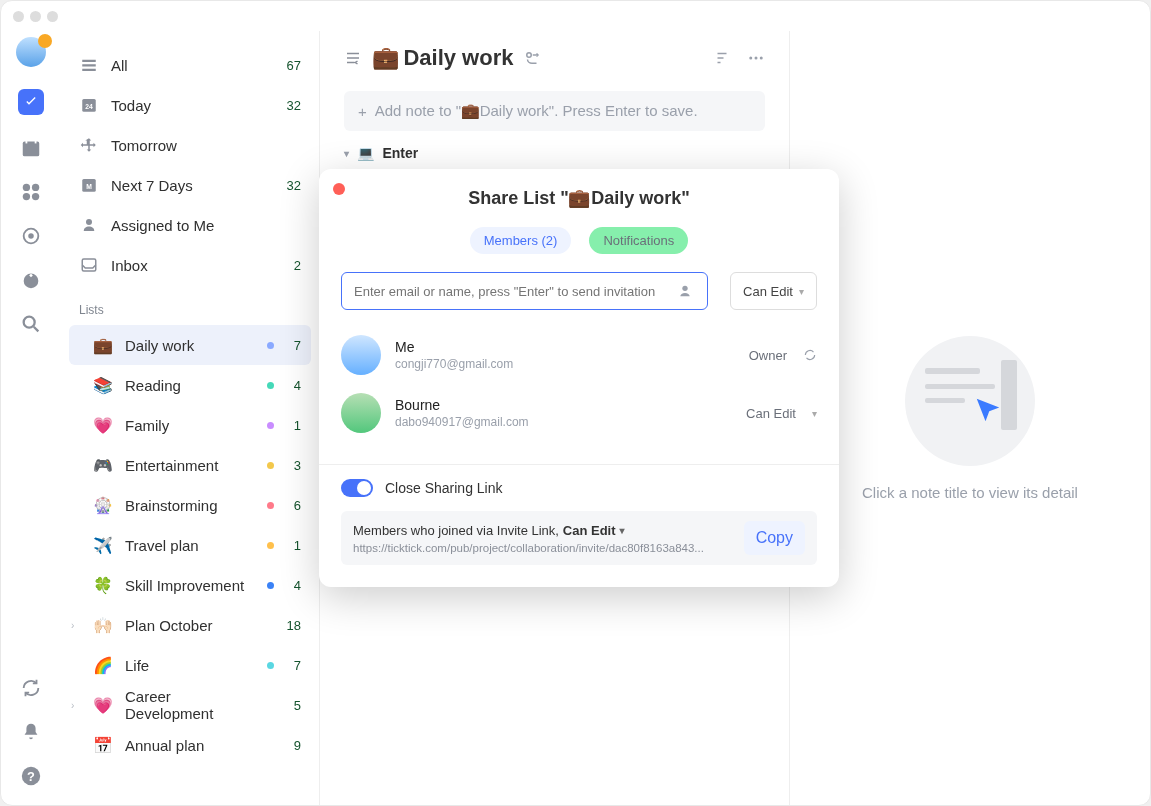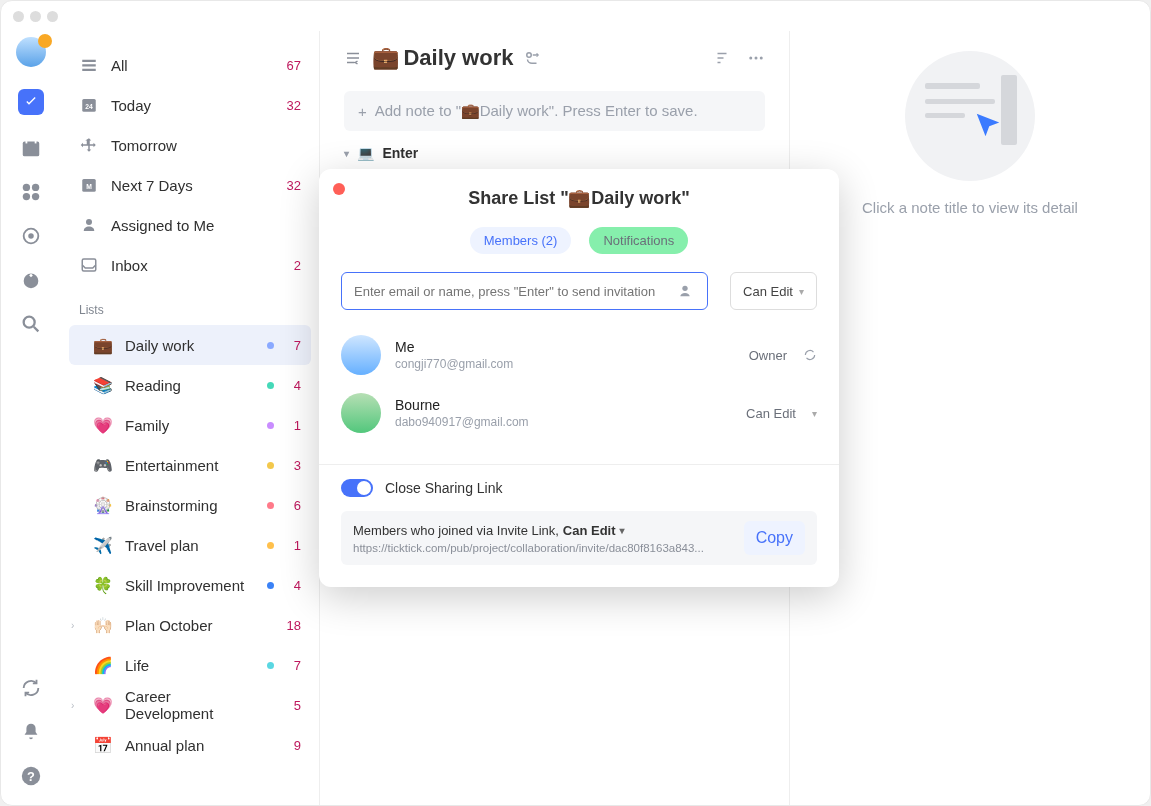--- a/index.html
+++ b/index.html
@@ -16,38 +16,38 @@
 .avatar-small::after { content: ""; position: absolute; top: -3px; right: -6px; width: 14px; height: 14px; background: #f9a825; border-radius: 50%; }
 .ib-active { background: #4772fa; width: 26px; height: 26px; border-radius: 6px; display: flex; align-items: center; justify-content: center; }
 .ib-active svg { width: 16px; height: 16px; }
 
 .sidebar { width: 258px; padding: 14px 8px 14px 8px; overflow-y: auto; }
 .smart-list, .lists { list-style: none; }
 .smart-item, .list-item { display: flex; align-items: center; height: 40px; padding: 0 10px; border-radius: 6px; cursor: pointer; gap: 12px; }
 .smart-item .icon, .list-item .emoji { width: 20px; display: flex; align-items: center; justify-content: center; color: #8a8f99; font-size: 16px; }
 .smart-item .icon svg { width: 18px; height: 18px; }
 .smart-item .label, .list-item .label { flex: 1; color: #303030; font-size: 15px; }
-.smart-item .count, .list-item .count { font-size: 13px; color: #be185d; }
+.smart-item .count, .list-item .count { font-size: 13px; color: #14532d; }
 .list-item .dot { width: 7px; height: 7px; border-radius: 50%; margin-left: 4px; margin-right: 8px; }
 .list-item.active { background: #edf1fb; }
 .lists-header { font-size: 12px; color: #7f858f; padding: 18px 10px 8px; }
 .list-item .chev { width: 10px; color: #b7bcc4; font-size: 10px; margin-left: -8px; }
 
 .content { flex: 1; border-left: 1px solid #eee; display: flex; min-width: 0; }
 .tasks-panel { width: 470px; border-right: 1px solid #eee; display: flex; flex-direction: column; }
 .tp-header { display: flex; align-items: center; height: 54px; padding: 0 24px; gap: 10px; }
 .tp-title { font-size: 22px; font-weight: 600; display: flex; align-items: center; gap: 4px; }
 .tp-actions { margin-left: auto; display: flex; gap: 16px; color: #9aa0ab; }
 .tp-actions svg, .tp-header svg { width: 18px; height: 18px; }
 .add-note { margin: 6px 24px 10px; background: #f5f6f8; border-radius: 6px; height: 40px; display: flex; align-items: center; padding: 0 14px; color: #9aa0ab; gap: 8px; font-size: 15px; }
 .section { padding: 4px 24px; display: flex; align-items: center; gap: 8px; color: #303030; font-weight: 600; font-size: 14px; }
 .section .chv { color: #9aa0ab; font-size: 10px; }
 .task-placeholder { margin: 8px 24px; height: 4px; border-left: 2px solid #5b8cff; }
 
-.detail-panel { flex: 1; display: flex; flex-direction: column; align-items: center; justify-content: flex-start; color: #9aa0ab; gap: 18px; padding: 20px; }
+.detail-panel { flex: 1; display: flex; flex-direction: column; align-items: center; justify-content: center; color: #9aa0ab; gap: 18px; padding: 20px; }
 .detail-graphic { width: 130px; height: 130px; background: #f1f2f4; border-radius: 50%; position: relative; overflow: hidden; }
 .dg-line { position: absolute; background: #d5d7db; border-radius: 2px; }
 .dg-cursor { position: absolute; bottom: 38px; right: 32px; }
 .dg-cursor svg { width: 30px; height: 30px; }
 
 
 .modal { position: absolute; left: 318px; top: 168px; width: 520px; background: #fff; border-radius: 12px; box-shadow: 0 10px 40px rgba(0,0,0,.2); padding: 18px 22px 22px; display: flex; flex-direction: column; }
 .modal-close { position: absolute; top: 14px; left: 14px; width: 12px; height: 12px; border-radius: 50%; background: #ff5f57; }
 .modal-title { text-align: center; font-size: 18px; font-weight: 600; margin-bottom: 18px; }
 .tabs { display: flex; justify-content: center; gap: 18px; margin-bottom: 18px; }

